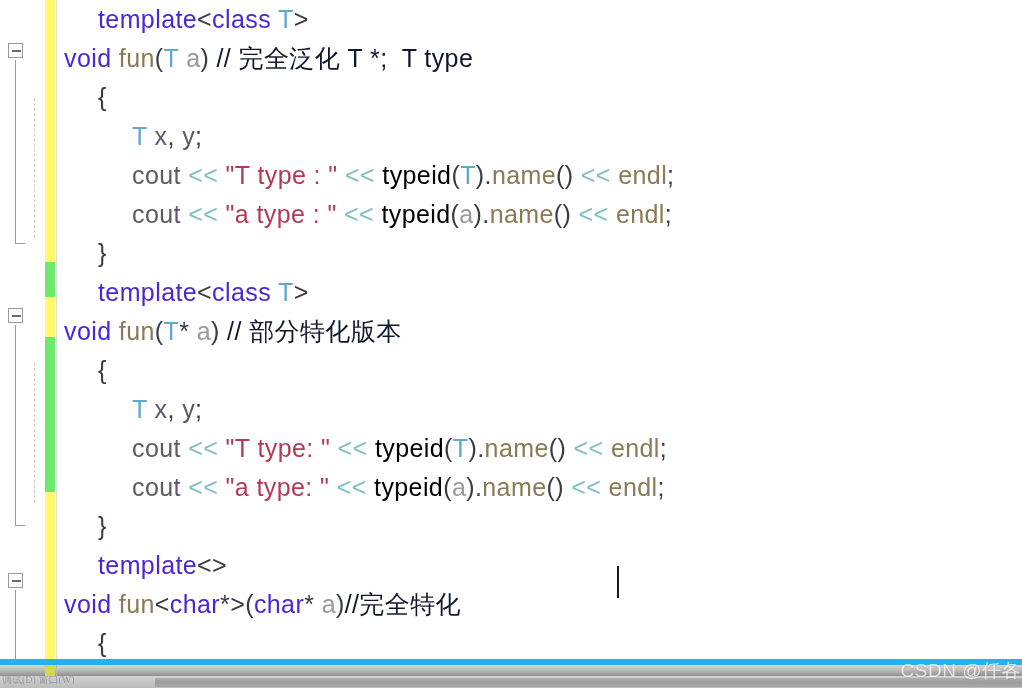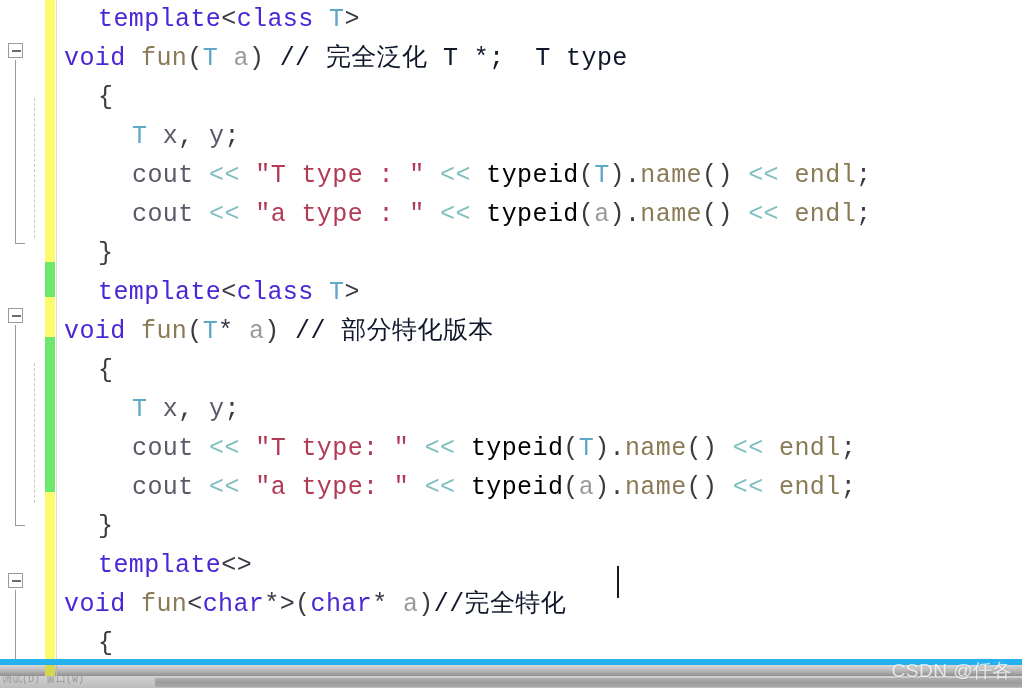--- a/index.html
+++ b/index.html
@@ -49,21 +49,21 @@
     position: absolute;
     left: 56px; top: 0; width: 1px; height: 659px;
     background: #dcdcdc;
   }
 
   
   #code {
     position: absolute;
     left: 56px; top: 0;
     width: 966px; height: 659px;
-    font-family: Liberation Mono, monospace;
+    font-family: Liberation Sans, sans-serif;
     font-size: 25px;
     line-height: 39px;
     white-space: pre;
     letter-spacing: 0.4px;
   }
   .ln {
     position: relative;
     height: 39px;
     padding-left: 34px;
     white-space: pre;
@@ -154,32 +154,32 @@
     background: #d8d64e;
   }
   .stub-sep {
     position: absolute;
     left: 56px; top: 665px; width: 1px; height: 11px;
     background: #b9b9b9;
   }
   .clipped-text {
     position: absolute;
     left: 2px; top: 676px;
-    font-family: Liberation Mono, monospace;
+    font-family: Liberation Serif, serif;
     font-size: 10px;
     color: #6d6d6d;
     opacity: 0.55;
     height: 8px; overflow: hidden;
     line-height: 8px;
   }
 
   
   .watermark {
     position: absolute;
-    right: 10px; top: 658px;
+    right: 1px; top: 658px;
     font-family: "Liberation Sans", sans-serif;
     font-size: 19px;
     color: #ffffff;
     opacity: 0.72;
     letter-spacing: 0.5px;
     text-shadow: 0 1px 1px rgba(120,120,120,0.45);
   }
 </style>
 </head>
 <body>

